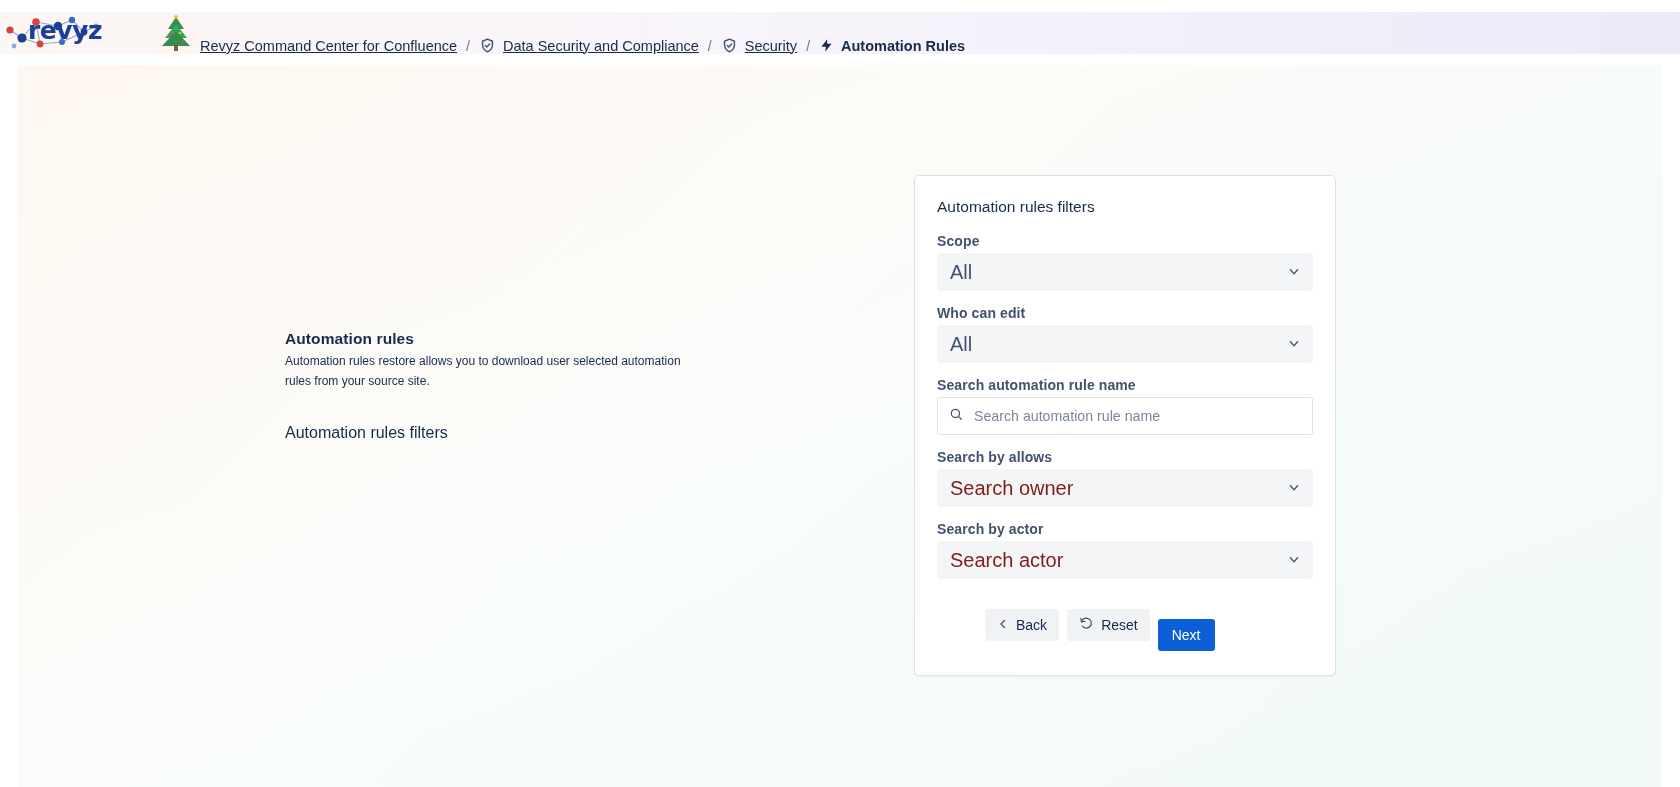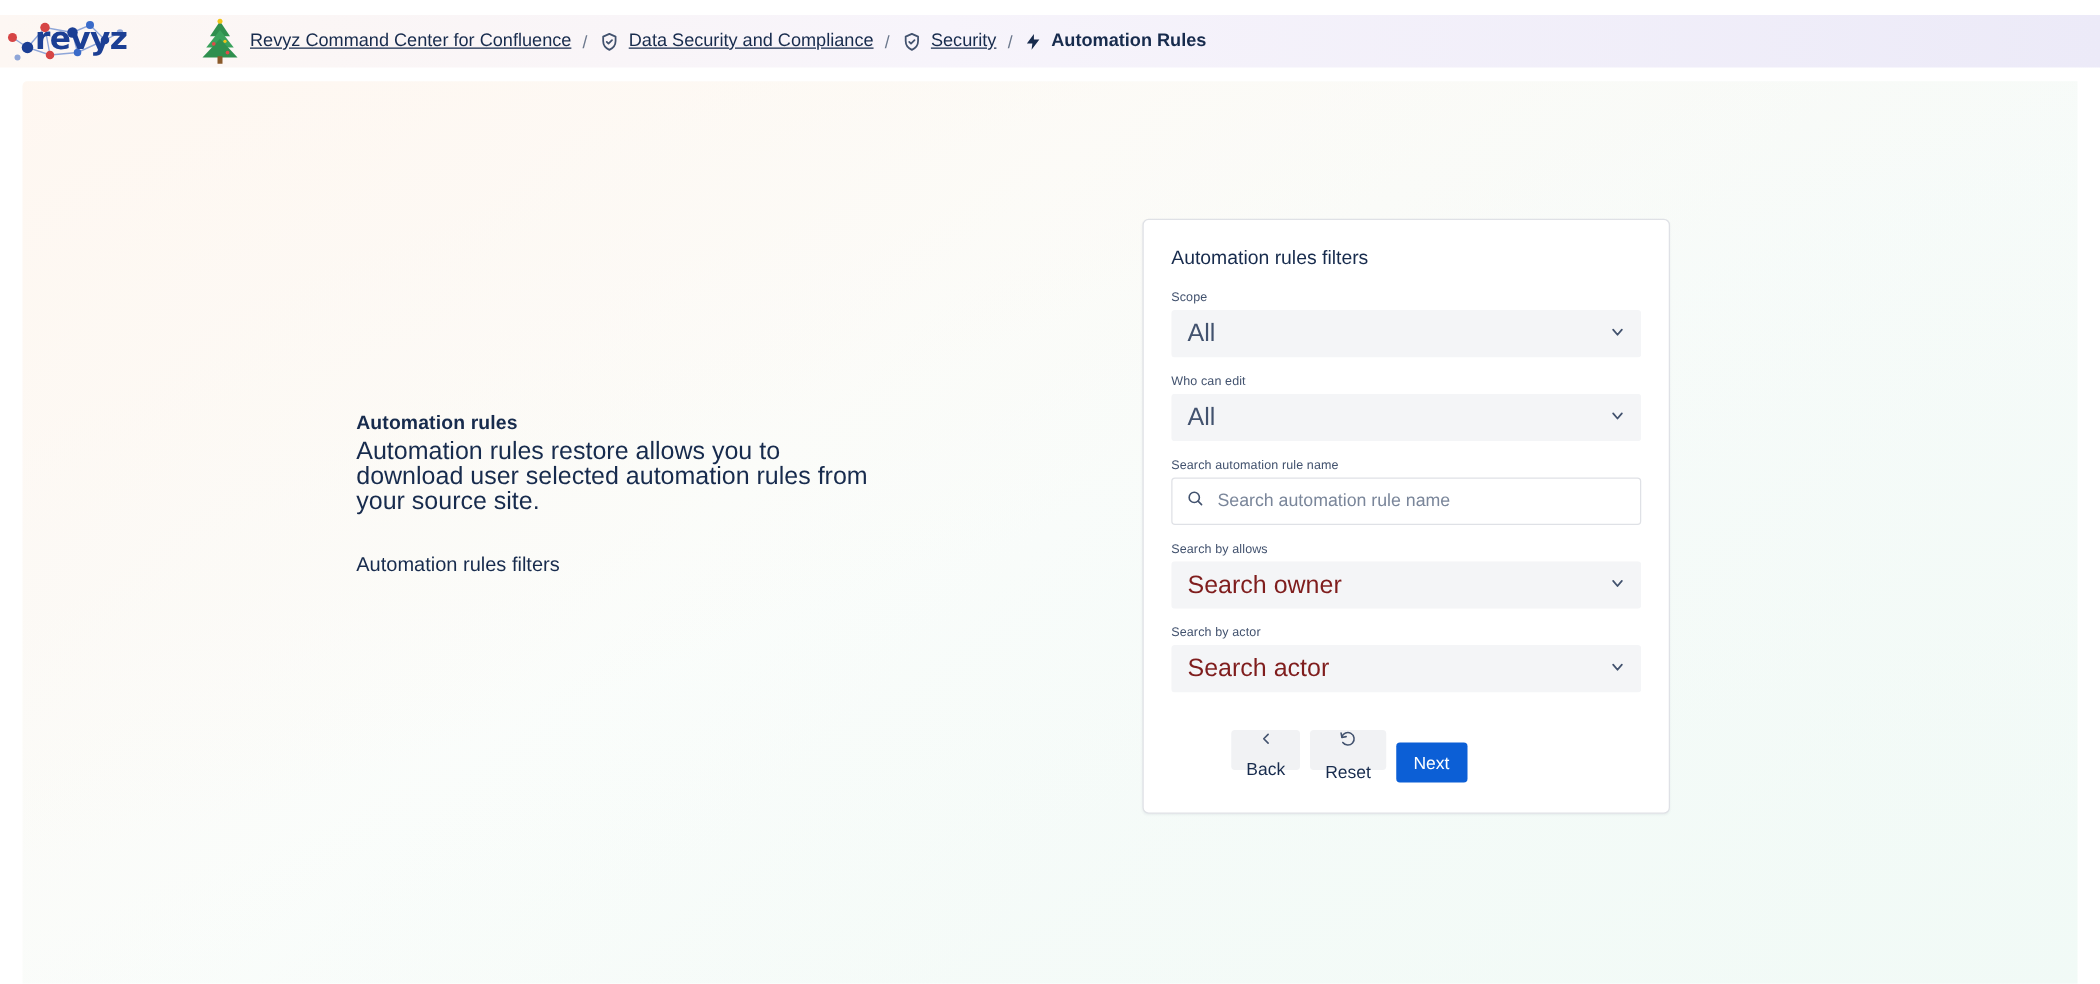--- a/index.html
+++ b/index.html
@@ -39,21 +39,21 @@
     font-size: 25px;
     font-weight: 700;
     letter-spacing: -0.5px;
     color: #1c3f94;
     font-family: "DejaVu Sans", sans-serif;
   }
   .tree { position: absolute; left: 158px; top: 2px; }
 
   .crumbs {
     display: flex;
-    align-items: center;
+    align-items: flex-end;
     height: 42px;
     font-size: 14.5px;
     color: #172b4d;
     gap: 0px;
   }
   .crumb {
     display: flex;
     align-items: center;
     gap: 7px;
     white-space: nowrap;
@@ -99,21 +99,21 @@
     width: 420px;
   }
   .h-title {
     font-size: 15.5px;
     font-weight: 700;
     color: #172b4d;
     margin: 0 0 3px 0;
     letter-spacing: 0.1px;
   }
   .p-text {
-    font-size: 20px;
+    font-size: 12px;
     line-height: 20px;
     color: #172b4d;
     margin: 0;
   }
   .h-sub {
     font-size: 16px;
     font-weight: 400;
     color: #172b4d;
     margin: 33px 0 16px 0;
   }
@@ -130,22 +130,22 @@
     padding: 22px 22px 24px 22px;
     box-shadow: 0 1px 2px rgba(9,30,66,0.06);
   }
   .card-title {
     font-size: 15.5px;
     color: #172b4d;
     margin: 0 0 17px 0;
     font-weight: 400;
   }
   .field-label {
-    font-size: 10px;
-    font-weight: 400;
+    font-size: 14px;
+    font-weight: 700;
     color: #6b778c;
     margin: 0 0 4px 0;
     letter-spacing: 0.1px;
   }
   .field-label.dark {
     color: #42526e;
   }
   .field { margin-bottom: 14px; }
 
   .select-box {
@@ -209,21 +209,20 @@
     padding: 0 12px;
     border-radius: 3px;
     font-size: 14px;
     cursor: pointer;
     border: none;
     font-family: "Liberation Sans", sans-serif;
   }
   .btn-secondary {
     background: #f1f2f4;
     color: #172b4d;
-    flex-direction: column;
   }
   .btn-primary {
     background: #0c5fd6;
     color: #ffffff;
     padding: 0 14px;
     margin-top: 20px;
   }
 </style>
 </head>
 <body>

